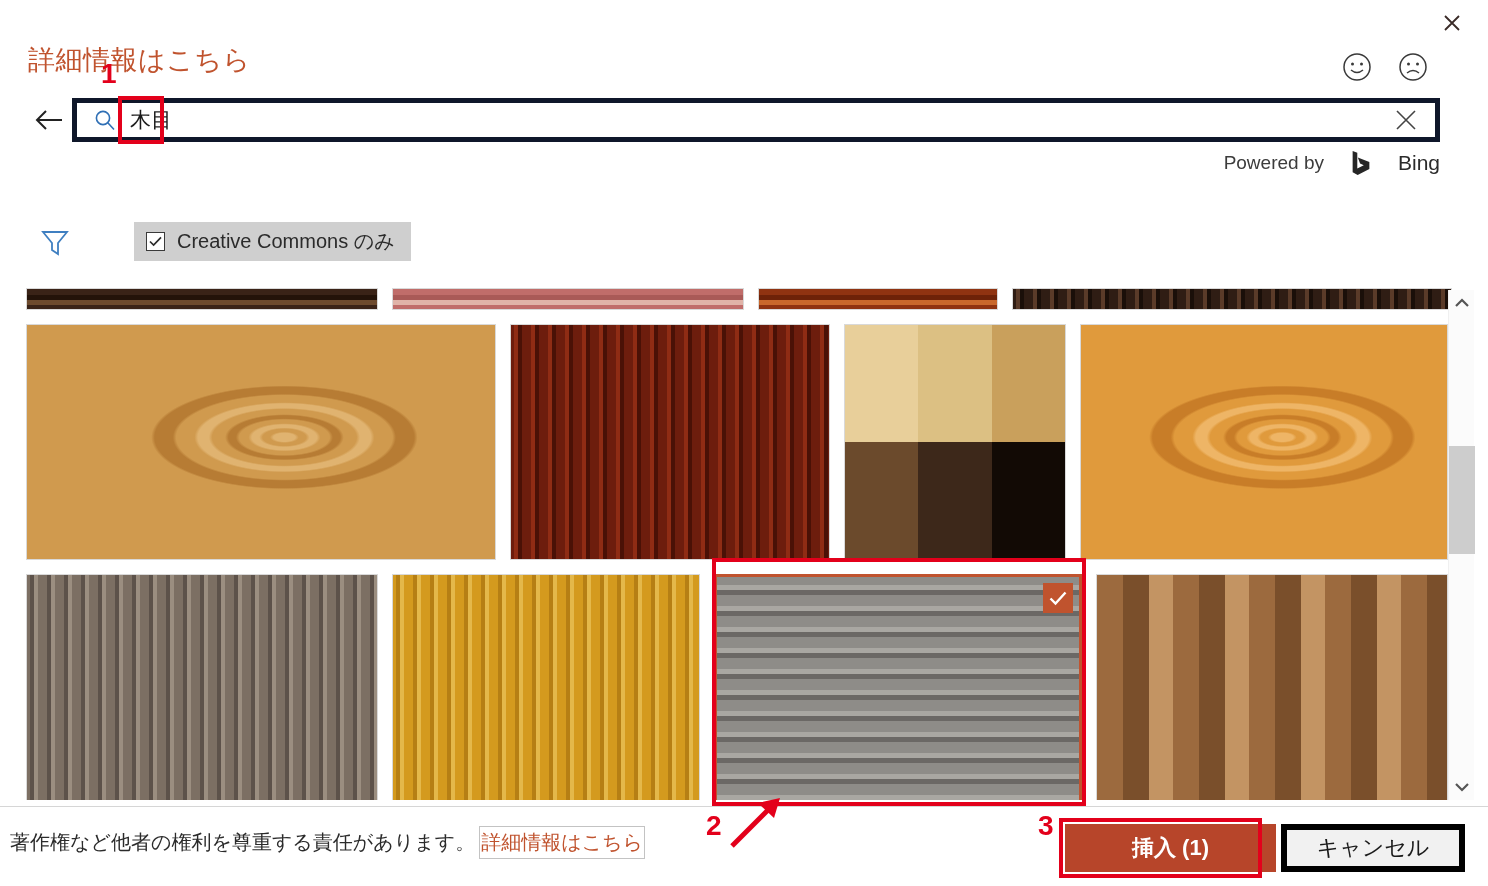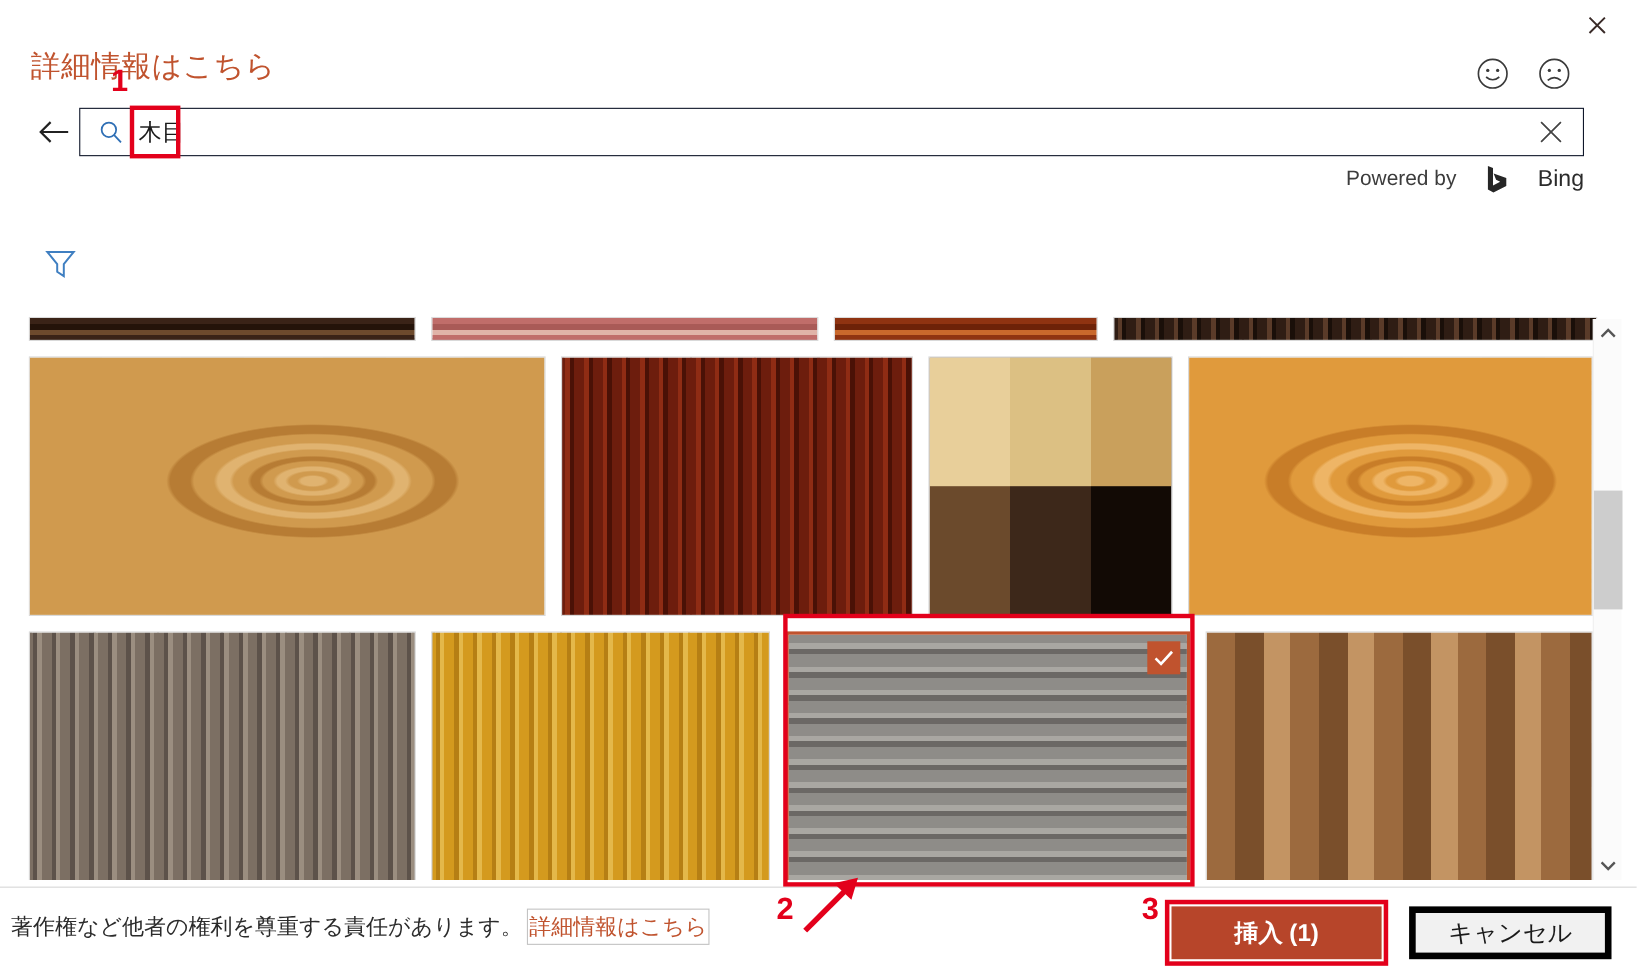--- a/index.html
+++ b/index.html
@@ -44,21 +44,21 @@
     display: flex; align-items: center;
   }
   .back-arrow {
     width: 46px; height: 44px;
     display: flex; align-items: center; justify-content: center;
     cursor: pointer;
   }
   .search-box {
     position: relative;
     flex: 1; height: 44px;
-    border: 1px solid #0f172a;
+    border: 5px solid #0f172a;
     background: #fff;
     display: flex; align-items: center;
   }
   .search-icon { margin-left: 17px; width: 22px; height: 22px; flex: none; }
   .search-text {
     margin-left: 14px;
     font-size: 21px; color: #1a1a1a;
     font-family: "DejaVu Sans", "Liberation Sans", sans-serif;
     line-height: 1;
   }
@@ -140,21 +140,21 @@
     display: flex; align-items: center;
     font-size: 20px; color: #2b2b2b;
   }
   .footer-link {
     color: #c0532e; border: 1px solid #c3c3c3; padding: 2px 1px; margin-left: 4px;
     cursor: pointer; font-size: 20px;
   }
 
   .btn-insert {
     position: absolute; left: 1063px; top: 822px;
-    width: 195px; height: 52px;
+    width: 215px; height: 52px;
     background: #b7452a; color: #fff;
     font-size: 22px; font-weight: bold;
     display: flex; align-items: center; justify-content: center;
     border: 2px solid #ffffff;
     cursor: pointer;
   }
   .btn-cancel {
     position: absolute; left: 1281px; top: 824px;
     width: 184px; height: 48px;
     background: #f1f1f1; color: #1a1a1a; border: 6px solid #000000;
@@ -232,20 +232,28 @@
     <svg class="bing-logo" viewBox="0 0 22 28">
       <path d="M2 1 L7 3 L7 20 L14 16.3 L10 14.5 L7.6 8.2 L20 12.8 L20 20.5 L7.4 27 L2 24 Z" fill="#262626"></path>
     </svg>
     <span class="bing-word">Bing</span>
   </div>
 
   <div class="filter-row">
     <svg class="funnel" viewBox="0 0 34 34">
       <path d="M5 7 L29 7 L20 18 L20 29 L14 25 L14 18 Z" fill="none" stroke="#3f7fc1" stroke-width="1.8"></path>
     </svg>
+    <div class="cc-chip">
+      <span class="cc-checkbox">
+        <svg width="13" height="11" viewBox="0 0 13 11">
+          <path d="M1 5.5 L4.6 9 L12 1.4" stroke="#2b2b2b" stroke-width="1.7" fill="none"></path>
+        </svg>
+      </span>
+      <span class="cc-label">Creative Commons のみ</span>
+    </div>
   </div>
 
   <div class="results">
     <div class="grid-rows" id="grid-rows">
         <div class="row">
           <div class="thumb" style="width: 352px; height: 22px; background: repeating-linear-gradient(0deg, rgb(58, 35, 23) 0px, rgb(58, 35, 23) 4px, rgb(109, 74, 45) 4px, rgb(109, 74, 45) 9px, rgb(36, 19, 9) 9px, rgb(36, 19, 9) 14px, rgb(58, 35, 23) 14px, rgb(58, 35, 23) 21px) 0% 0% / auto, repeating-linear-gradient(0deg, rgba(0, 0, 0, 0.4) 0px, rgba(0, 0, 0, 0.4) 2px, rgba(0, 0, 0, 0) 2px, rgba(0, 0, 0, 0) 56px);"></div>
           <div class="thumb" style="width: 352px; height: 22px; background: repeating-linear-gradient(0deg, rgb(192, 109, 106) 0px, rgb(192, 109, 106) 4px, rgb(224, 179, 168) 4px, rgb(224, 179, 168) 9px, rgb(169, 90, 87) 9px, rgb(169, 90, 87) 14px, rgb(192, 109, 106) 14px, rgb(192, 109, 106) 21px) 0% 0% / auto, repeating-linear-gradient(0deg, rgba(0, 0, 0, 0.4) 0px, rgba(0, 0, 0, 0.4) 2px, rgba(0, 0, 0, 0) 2px, rgba(0, 0, 0, 0) 56px);"></div>
           <div class="thumb" style="width: 240px; height: 22px; background: repeating-linear-gradient(0deg, rgb(143, 51, 17) 0px, rgb(143, 51, 17) 4px, rgb(201, 104, 44) 4px, rgb(201, 104, 44) 9px, rgb(109, 34, 8) 9px, rgb(109, 34, 8) 14px, rgb(143, 51, 17) 14px, rgb(143, 51, 17) 21px) 0% 0% / auto, repeating-linear-gradient(0deg, rgba(0, 0, 0, 0.4) 0px, rgba(0, 0, 0, 0.4) 2px, rgba(0, 0, 0, 0) 2px, rgba(0, 0, 0, 0) 56px);"></div>
           <div class="thumb" style="width: 440px; height: 22px; background: repeating-linear-gradient(90deg, rgb(47, 29, 20) 0px, rgb(47, 29, 20) 3px, rgb(90, 59, 41) 3px, rgb(90, 59, 41) 7px, rgb(26, 15, 9) 7px, rgb(26, 15, 9) 11px, rgb(47, 29, 20) 11px, rgb(47, 29, 20) 17px) 0% 0% / auto, repeating-linear-gradient(90deg, rgba(0, 0, 0, 0.45) 0px, rgba(0, 0, 0, 0.45) 2px, rgba(0, 0, 0, 0) 2px, rgba(0, 0, 0, 0) 58px);"></div>
         </div>

